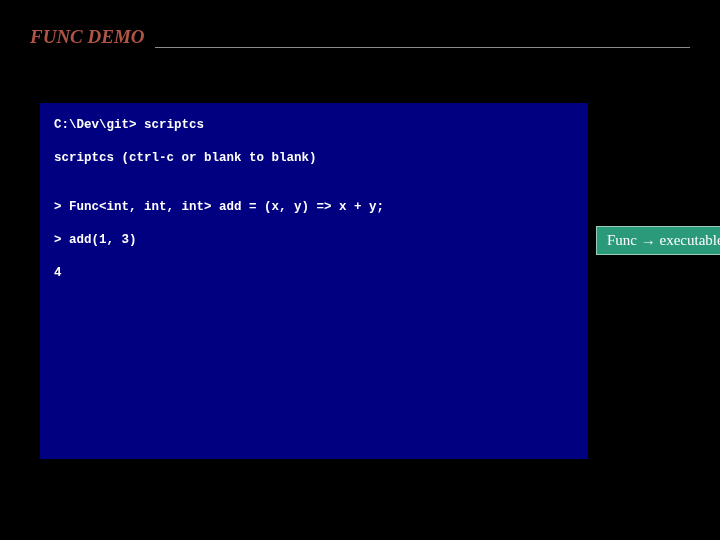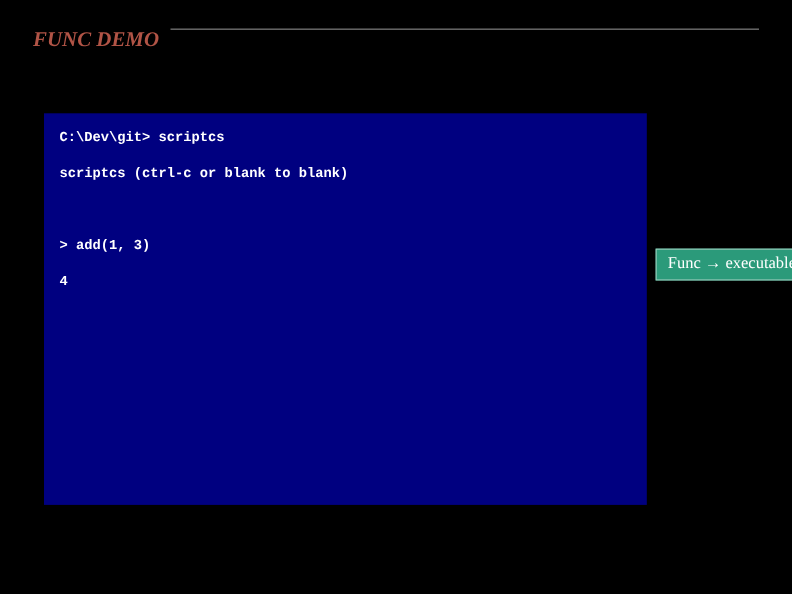--- a/index.html
+++ b/index.html
@@ -5,21 +5,21 @@
   * { margin: 0; padding: 0; box-sizing: border-box; }
   html, body {
     width: 720px;
     height: 540px;
     background: #000000;
     font-family: "Times New Roman", serif;
     overflow: hidden;
   }
   .header {
     display: flex;
-    align-items: flex-start;
+    align-items: flex-end;
     padding: 26px 30px 0 30px;
     gap: 10px;
   }
   .header-title {
     color: #b15446;
     font-style: italic;
     font-weight: bold;
     font-size: 19px;
     white-space: nowrap;
   }
@@ -73,20 +73,21 @@
 </div>
 
 <div class="stage">
 
   <div class="console">
     <div class="console-line">C:\Dev\git&gt; scriptcs</div>
     <div class="console-gap"></div>
     <div class="console-line">scriptcs (ctrl-c or blank to blank)</div>
     <div class="console-gap"></div>
     <div class="console-gap"></div>
+    <div class="console-line">&gt; Func&lt;int, int, int&gt; add = (x, y) =&gt; x + y;</div>
     <div class="console-gap"></div>
     <div class="console-line">&gt; add(1, 3)</div>
     <div class="console-gap"></div>
     <div class="console-line">4</div>
   </div>
 
   <div class="badge">
     <span>Func</span>
     <span class="arrow">→</span>
     <span>executable</span>

